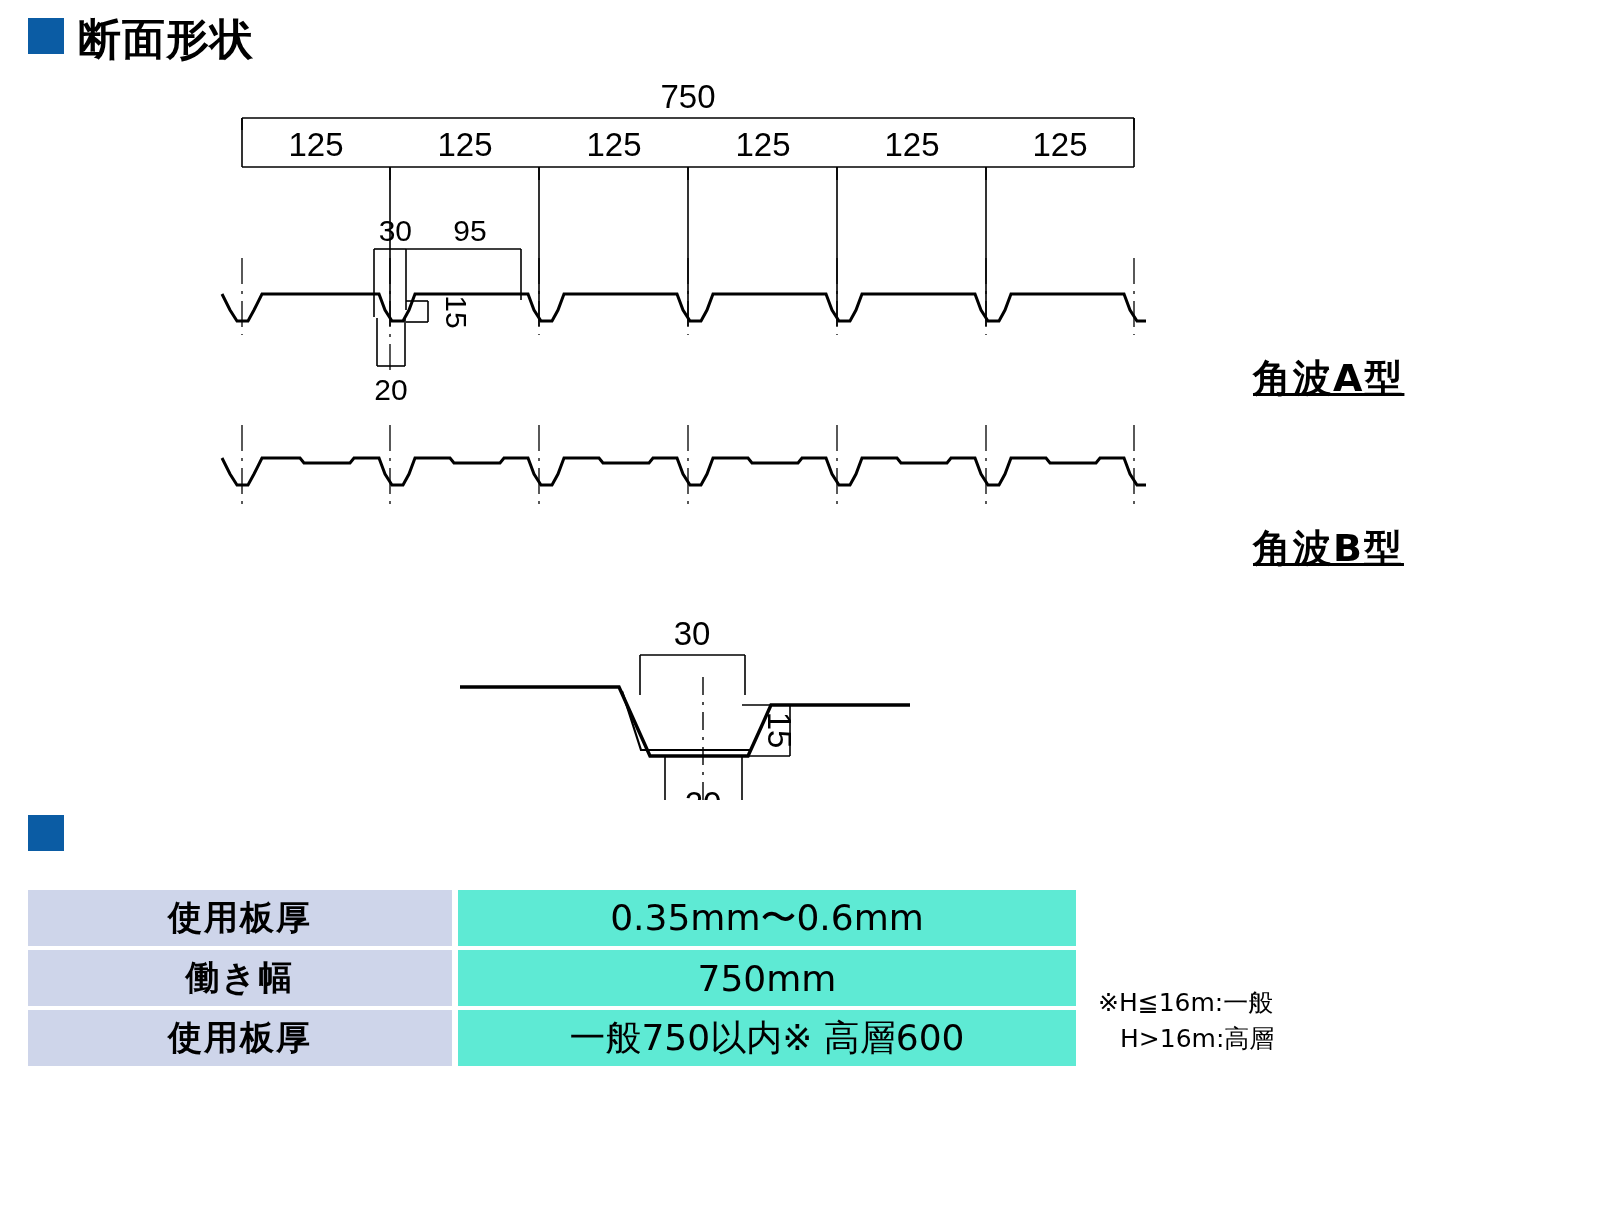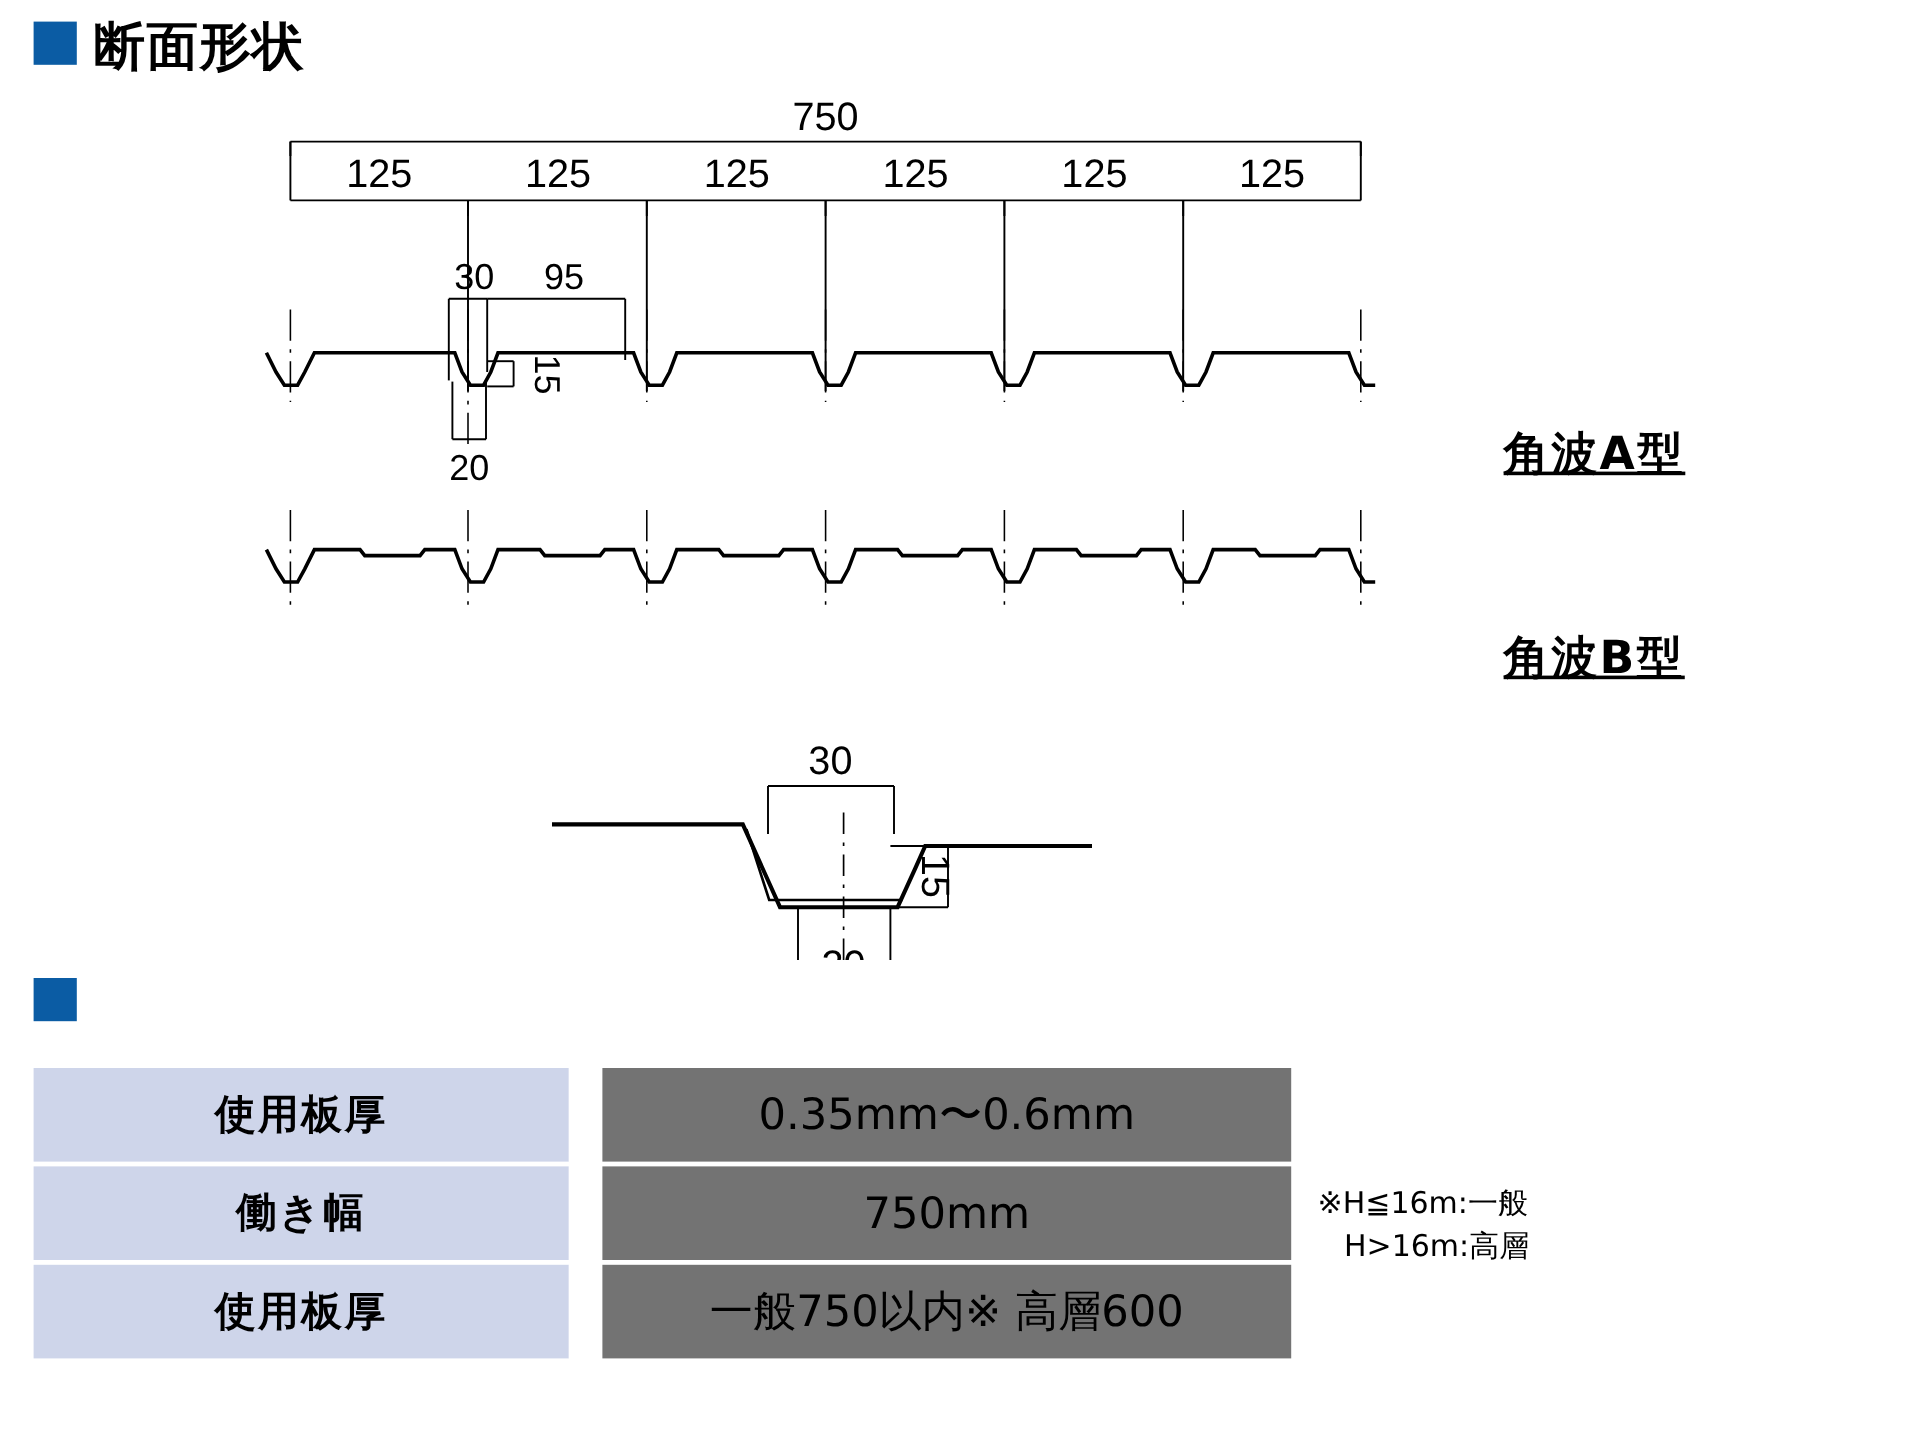--- a/index.html
+++ b/index.html
@@ -66,39 +66,39 @@
   #spec-table {
     position: absolute;
     left: 28px;
     top: 886px;
     width: 1048px;
     border-collapse: separate;
     border-spacing: 0 4px;
   }
   #spec-table td {
     height: 56px;
-    padding: 11px;
+    padding: 0;
     text-align: center;
     vertical-align: middle;
     white-space: nowrap;
   }
   .spec-label-cell {
     width: 424px;
     background: #ced5ea;
     font-size: 34px;
     font-weight: bold;
     letter-spacing: 2px;
     font-family: "DejaVu Sans", "Liberation Sans", sans-serif;
   }
   .spec-gap-cell {
     width: 6px;
     background: #ffffff;
   }
   .spec-value-cell {
-    background: #737373;
+    background: #5eead4;
     font-size: 36px;
     font-weight: normal;
     letter-spacing: 0px;
     font-family: "DejaVu Sans", "Liberation Sans", sans-serif;
   }
 
   #spec-footnote {
     position: absolute;
     left: 1098px;
     top: 985px;

